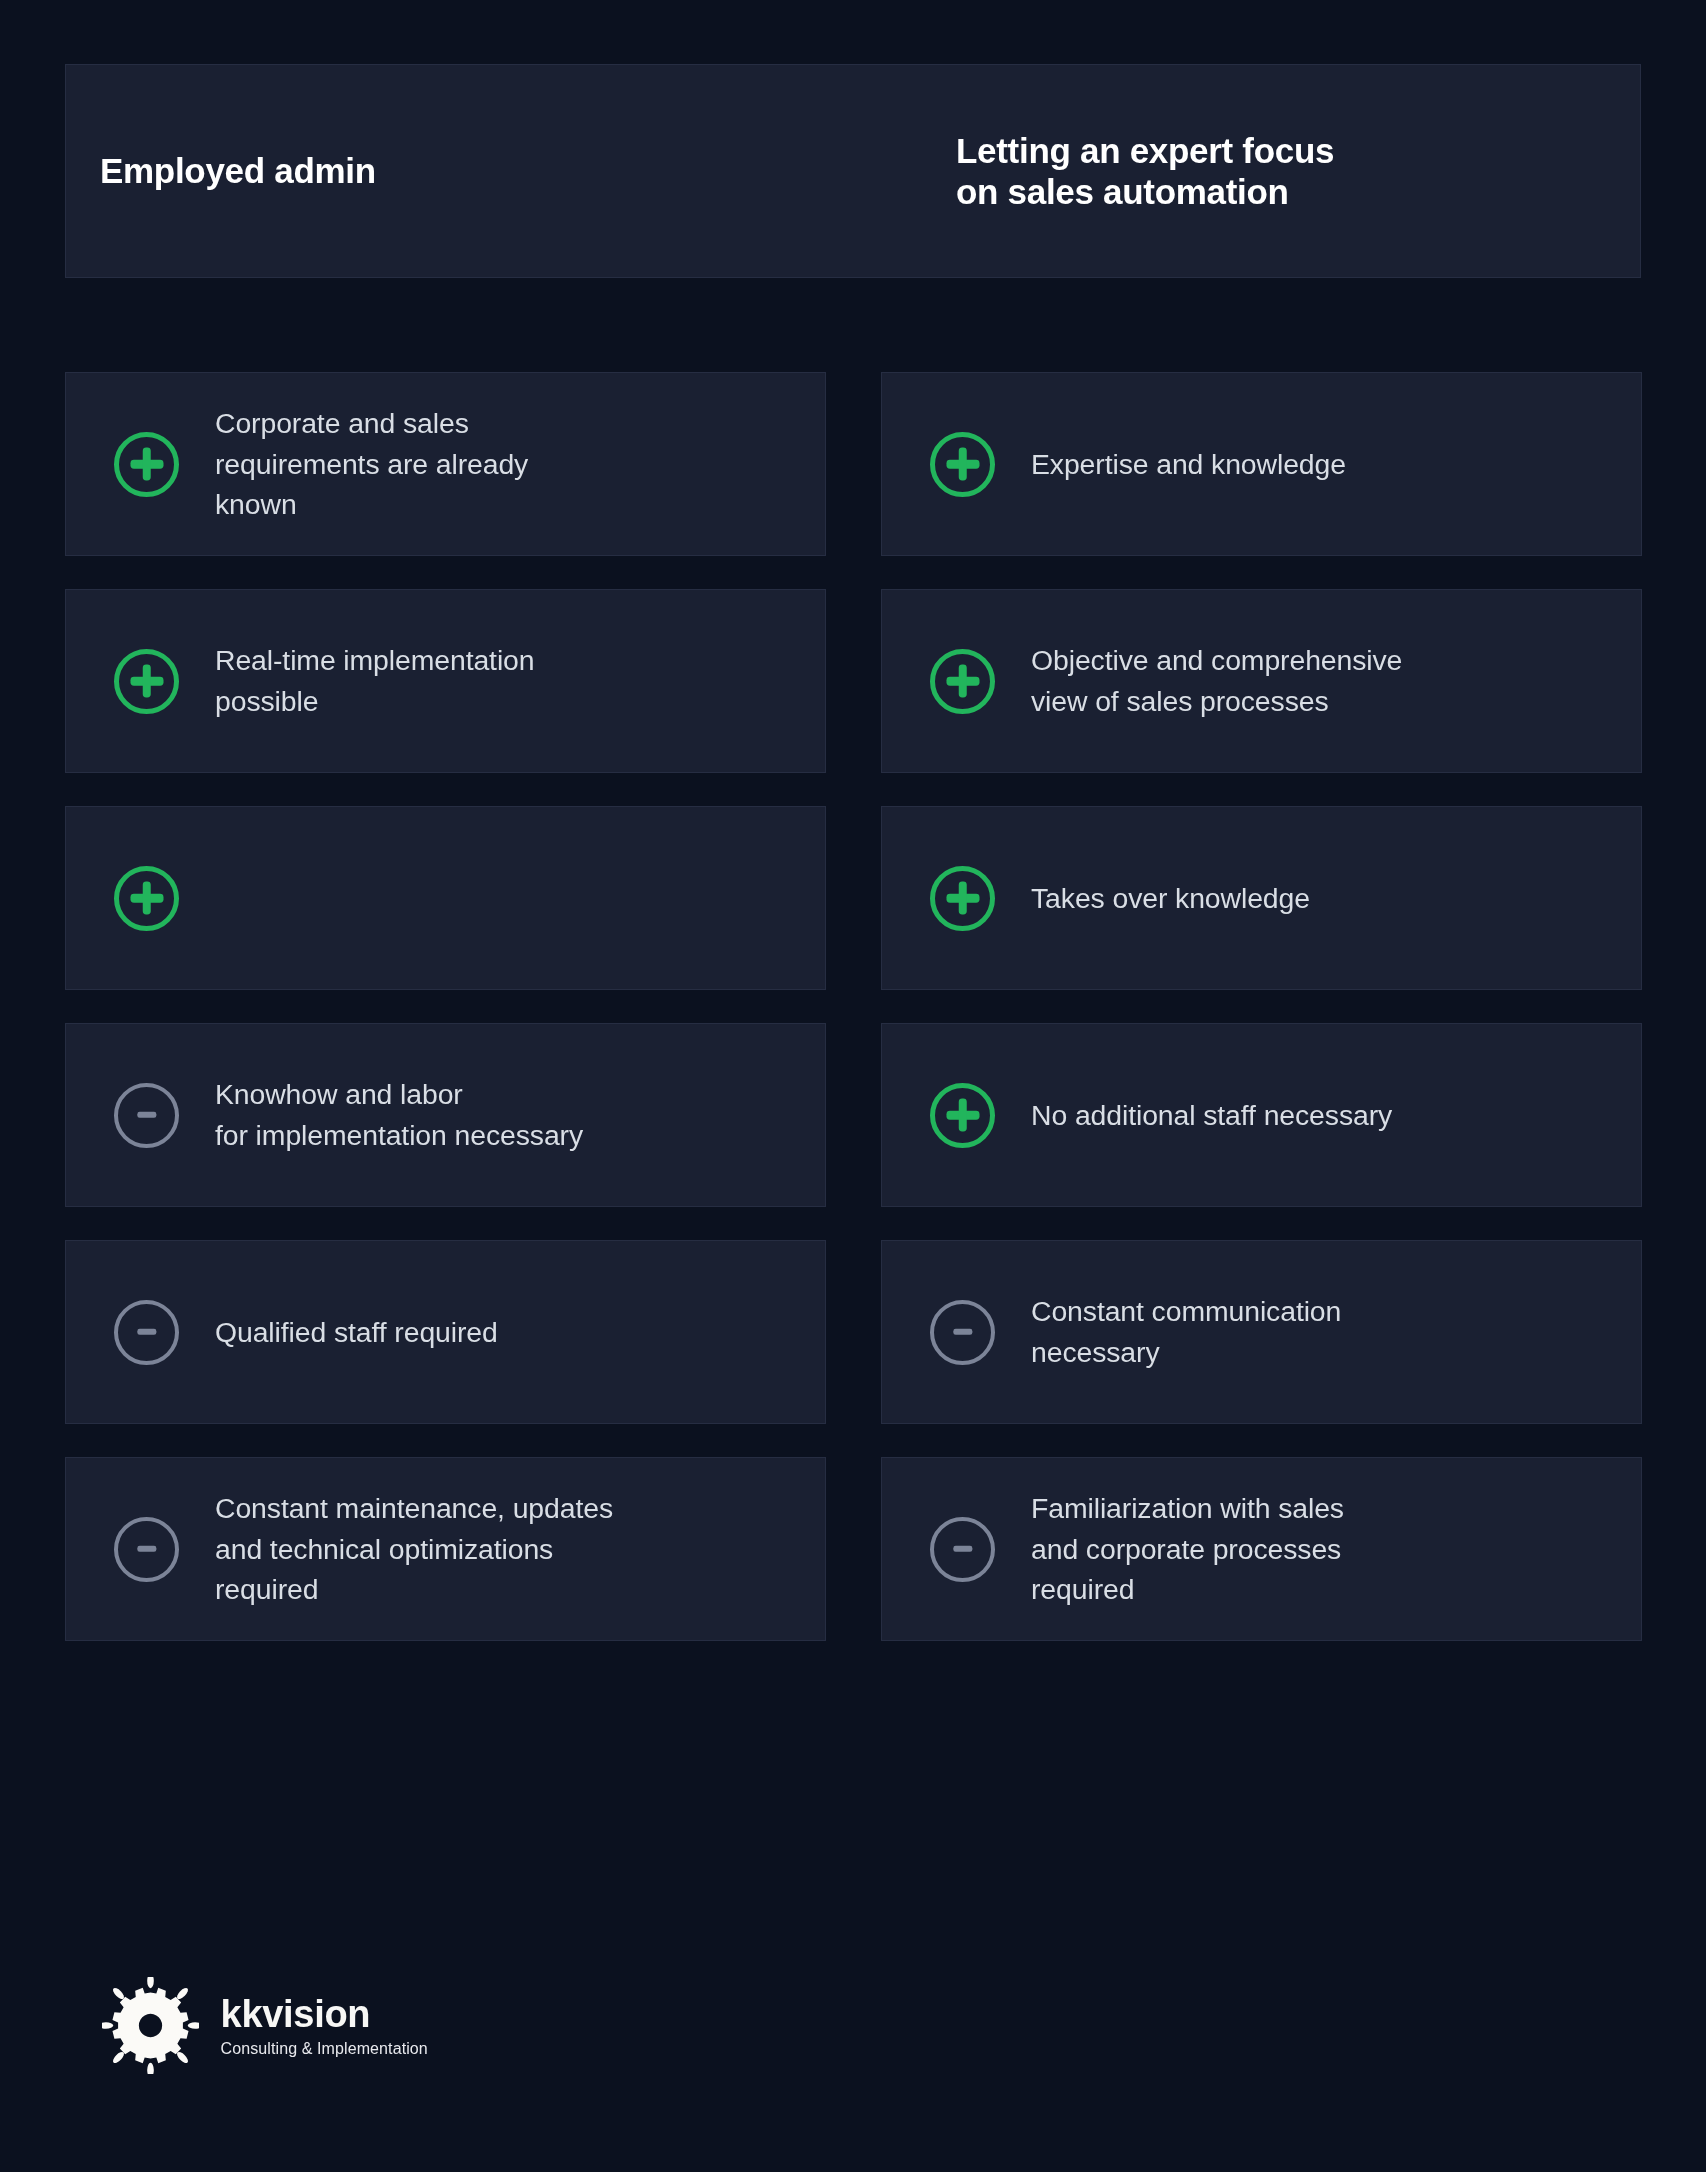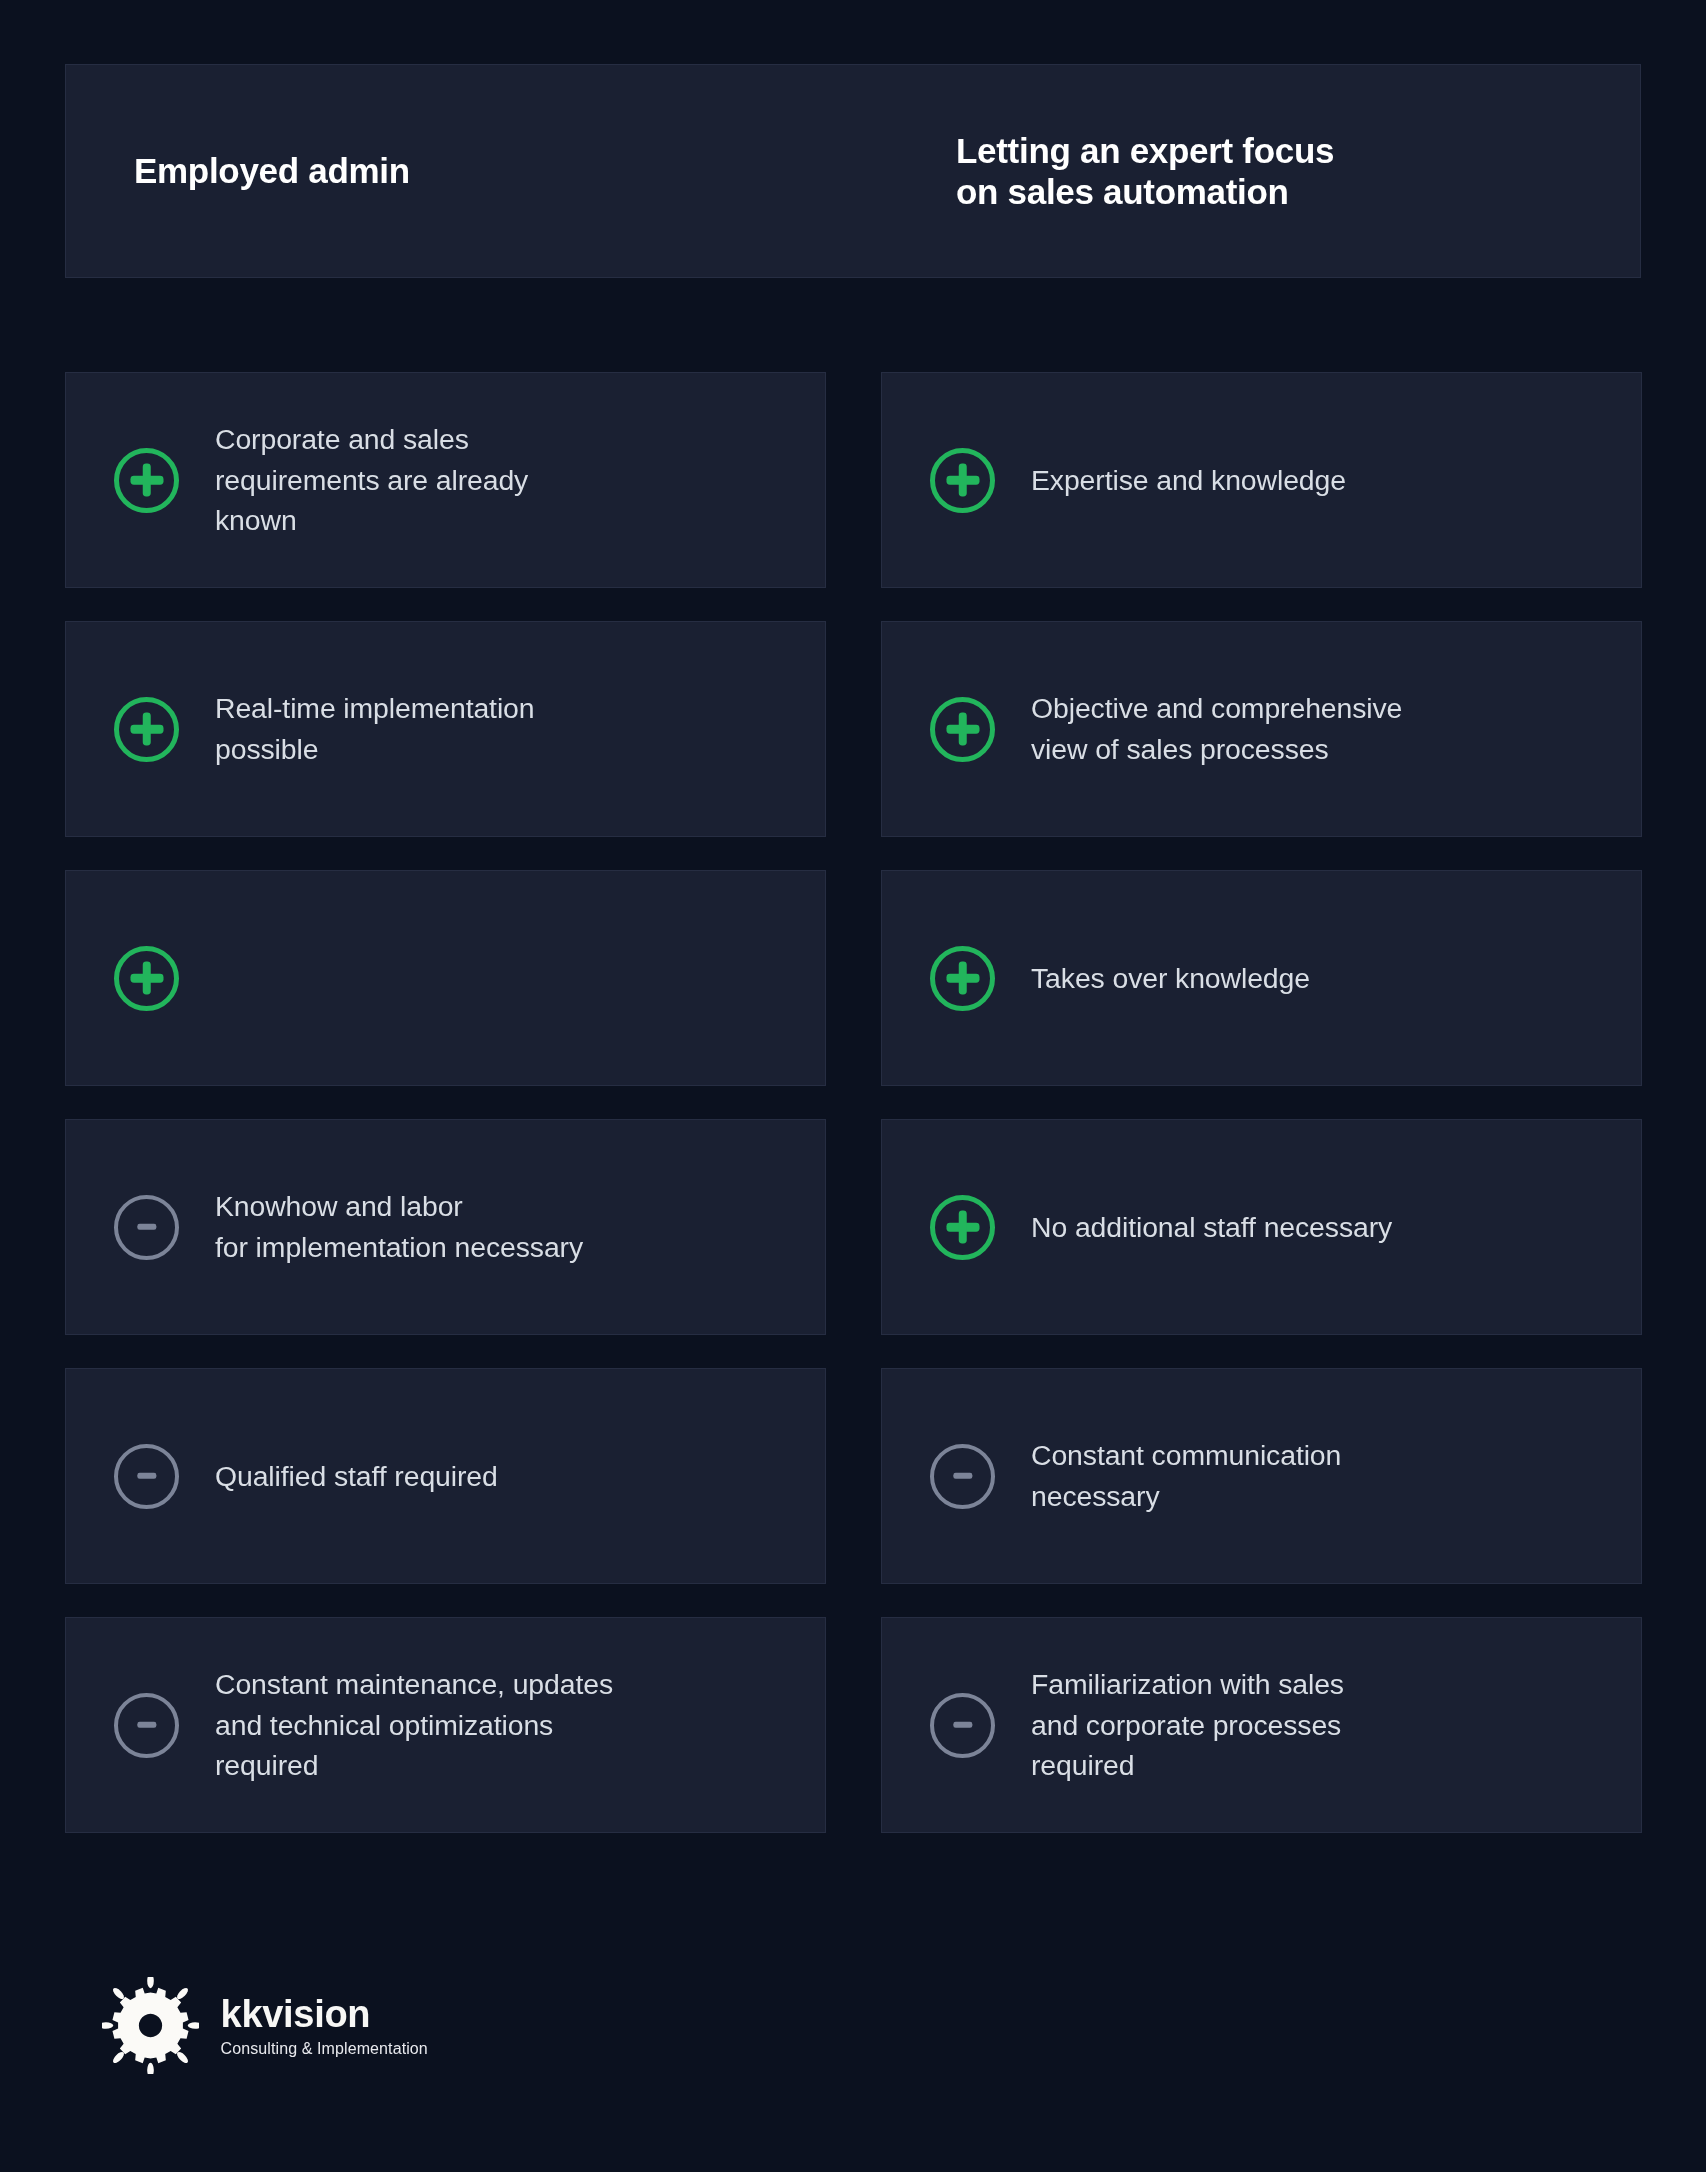--- a/index.html
+++ b/index.html
@@ -25,21 +25,21 @@
     display: flex;
     width: 1576px;
     height: 214px;
     background: #1a2032;
     border: 0.6px solid #262d42;
   }
   .header-col {
     display: flex;
     align-items: center;
     flex: 0 0 50%;
-    padding-left: 68px;
+    padding-left: 34px;
   }
   .header-col.right { padding-left: 103px; }
   .header-title {
     color: #ffffff;
     font-size: 35px;
     font-weight: bold;
     line-height: 1.18;
     letter-spacing: -0.3px;
   }
 
@@ -49,21 +49,21 @@
     display: grid;
     grid-template-columns: 761px 761px;
     column-gap: 55px;
     row-gap: 33px;
   }
 
   .card {
     position: relative;
     display: flex;
     align-items: center;
-    height: 216px;
+    height: 184px;
     background: #1a2032;
     border: 0.6px solid #262d42;
     padding: 0 23px 0 48px;
   }
 
   .icon-wrap {
     flex: 0 0 auto;
     width: 85px;
     display: flex;
     align-items: center;

